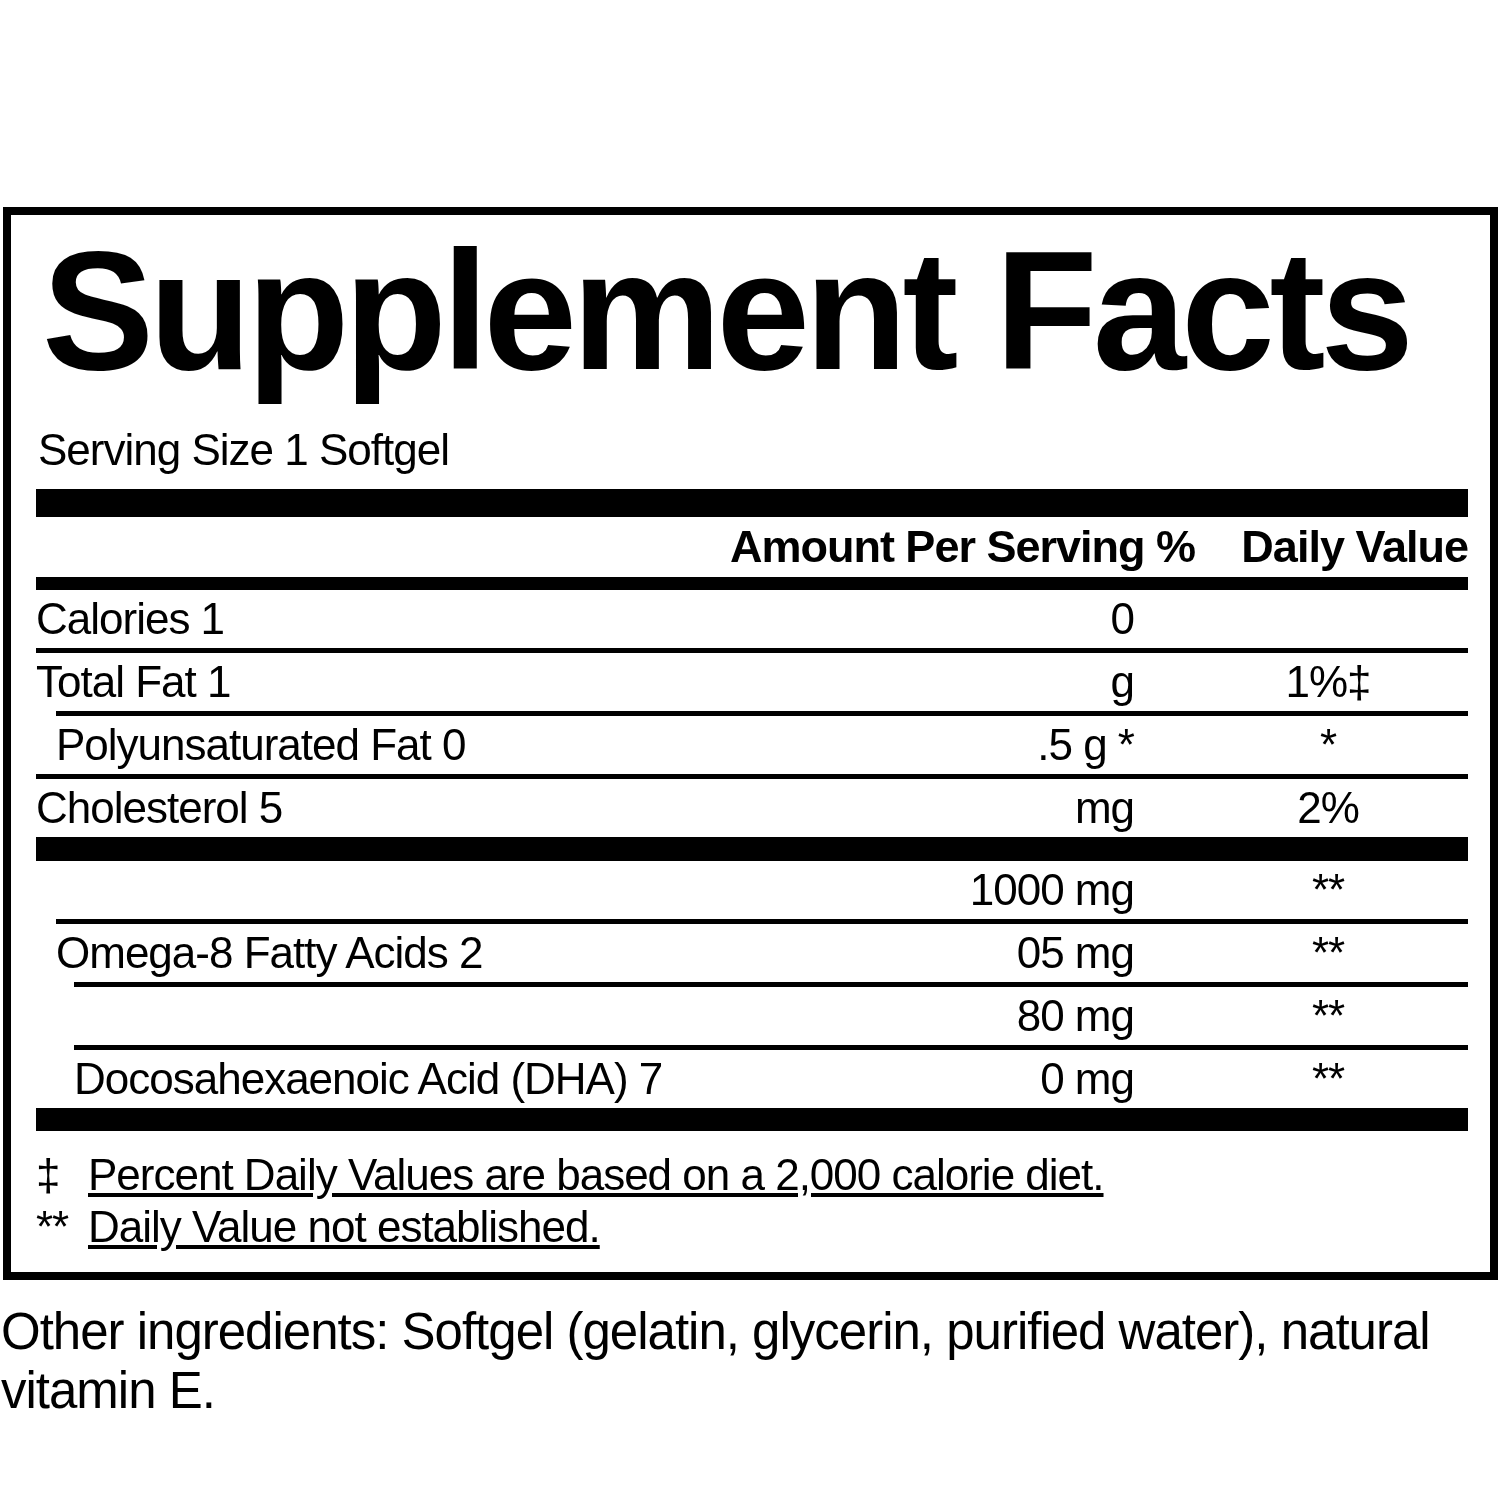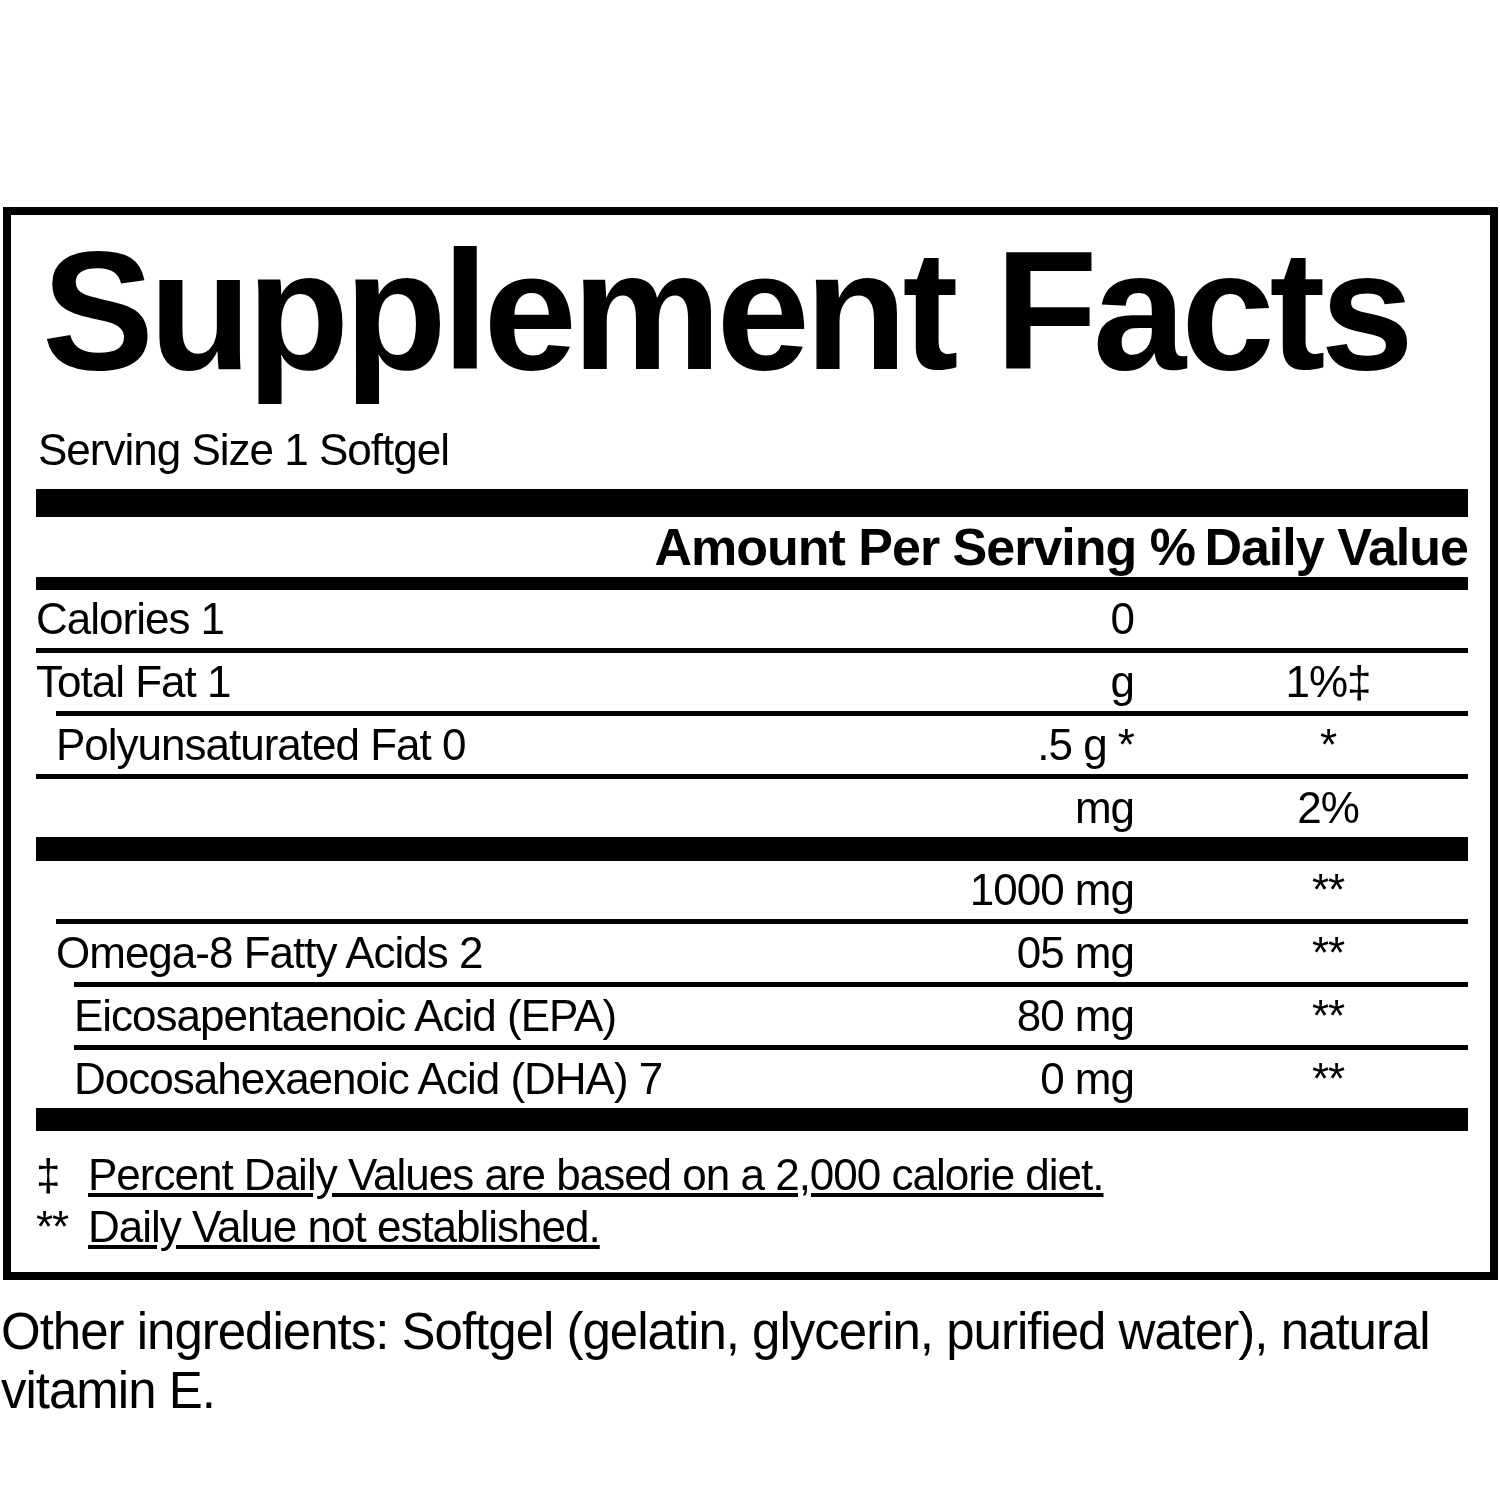--- a/index.html
+++ b/index.html
@@ -45,21 +45,21 @@
   .bar-sec1  { height: 24px; }
   .bar-sec2  { height: 23px; }
   .hdr-row {
     position: relative;
     height: 60px;
   }
   .hdr-row span {
     position: absolute;
     top: 50%;
     transform: translateY(-50%);
-    font-size: 52px;
+    font-size: 45px;
     font-weight: bold;
     letter-spacing: -1px;
     white-space: nowrap;
   }
   .hdr-amount { right: 273px; }
   .hdr-dv     { right: 0; }
   .row {
     position: relative;
     height: 58px;
   }
@@ -149,40 +149,40 @@
     <div class="rule i1"></div>
 
     <div class="row">
       <span class="name ind1">Polyunsaturated Fat 0</span>
       <span class="amt">.5 g *</span>
       <span class="dv">*</span>
     </div>
     <div class="rule i0"></div>
 
     <div class="row">
+      <span class="name ind0">Cholesterol 5</span>
       <span class="amt">mg</span>
       <span class="dv">2%</span>
     </div>
     <div class="bar bar-sec1"></div>
 
     <div class="row">
       <span class="amt">1000 mg</span>
       <span class="dv">**</span>
     </div>
     <div class="rule i1"></div>
 
     <div class="row">
       <span class="name ind1">Omega-8 Fatty Acids 2</span>
       <span class="amt">05 mg</span>
       <span class="dv">**</span>
     </div>
     <div class="rule i2"></div>
 
     <div class="row">
-      <span class="name ind2">Eicosapentaenoic Acid (EPA)</span>
       <span class="amt">80 mg</span>
       <span class="dv">**</span>
     </div>
     <div class="rule i2"></div>
 
     <div class="row">
       <span class="name ind2">Docosahexaenoic Acid (DHA) 7</span>
       <span class="amt">0 mg</span>
       <span class="dv">**</span>
     </div>

